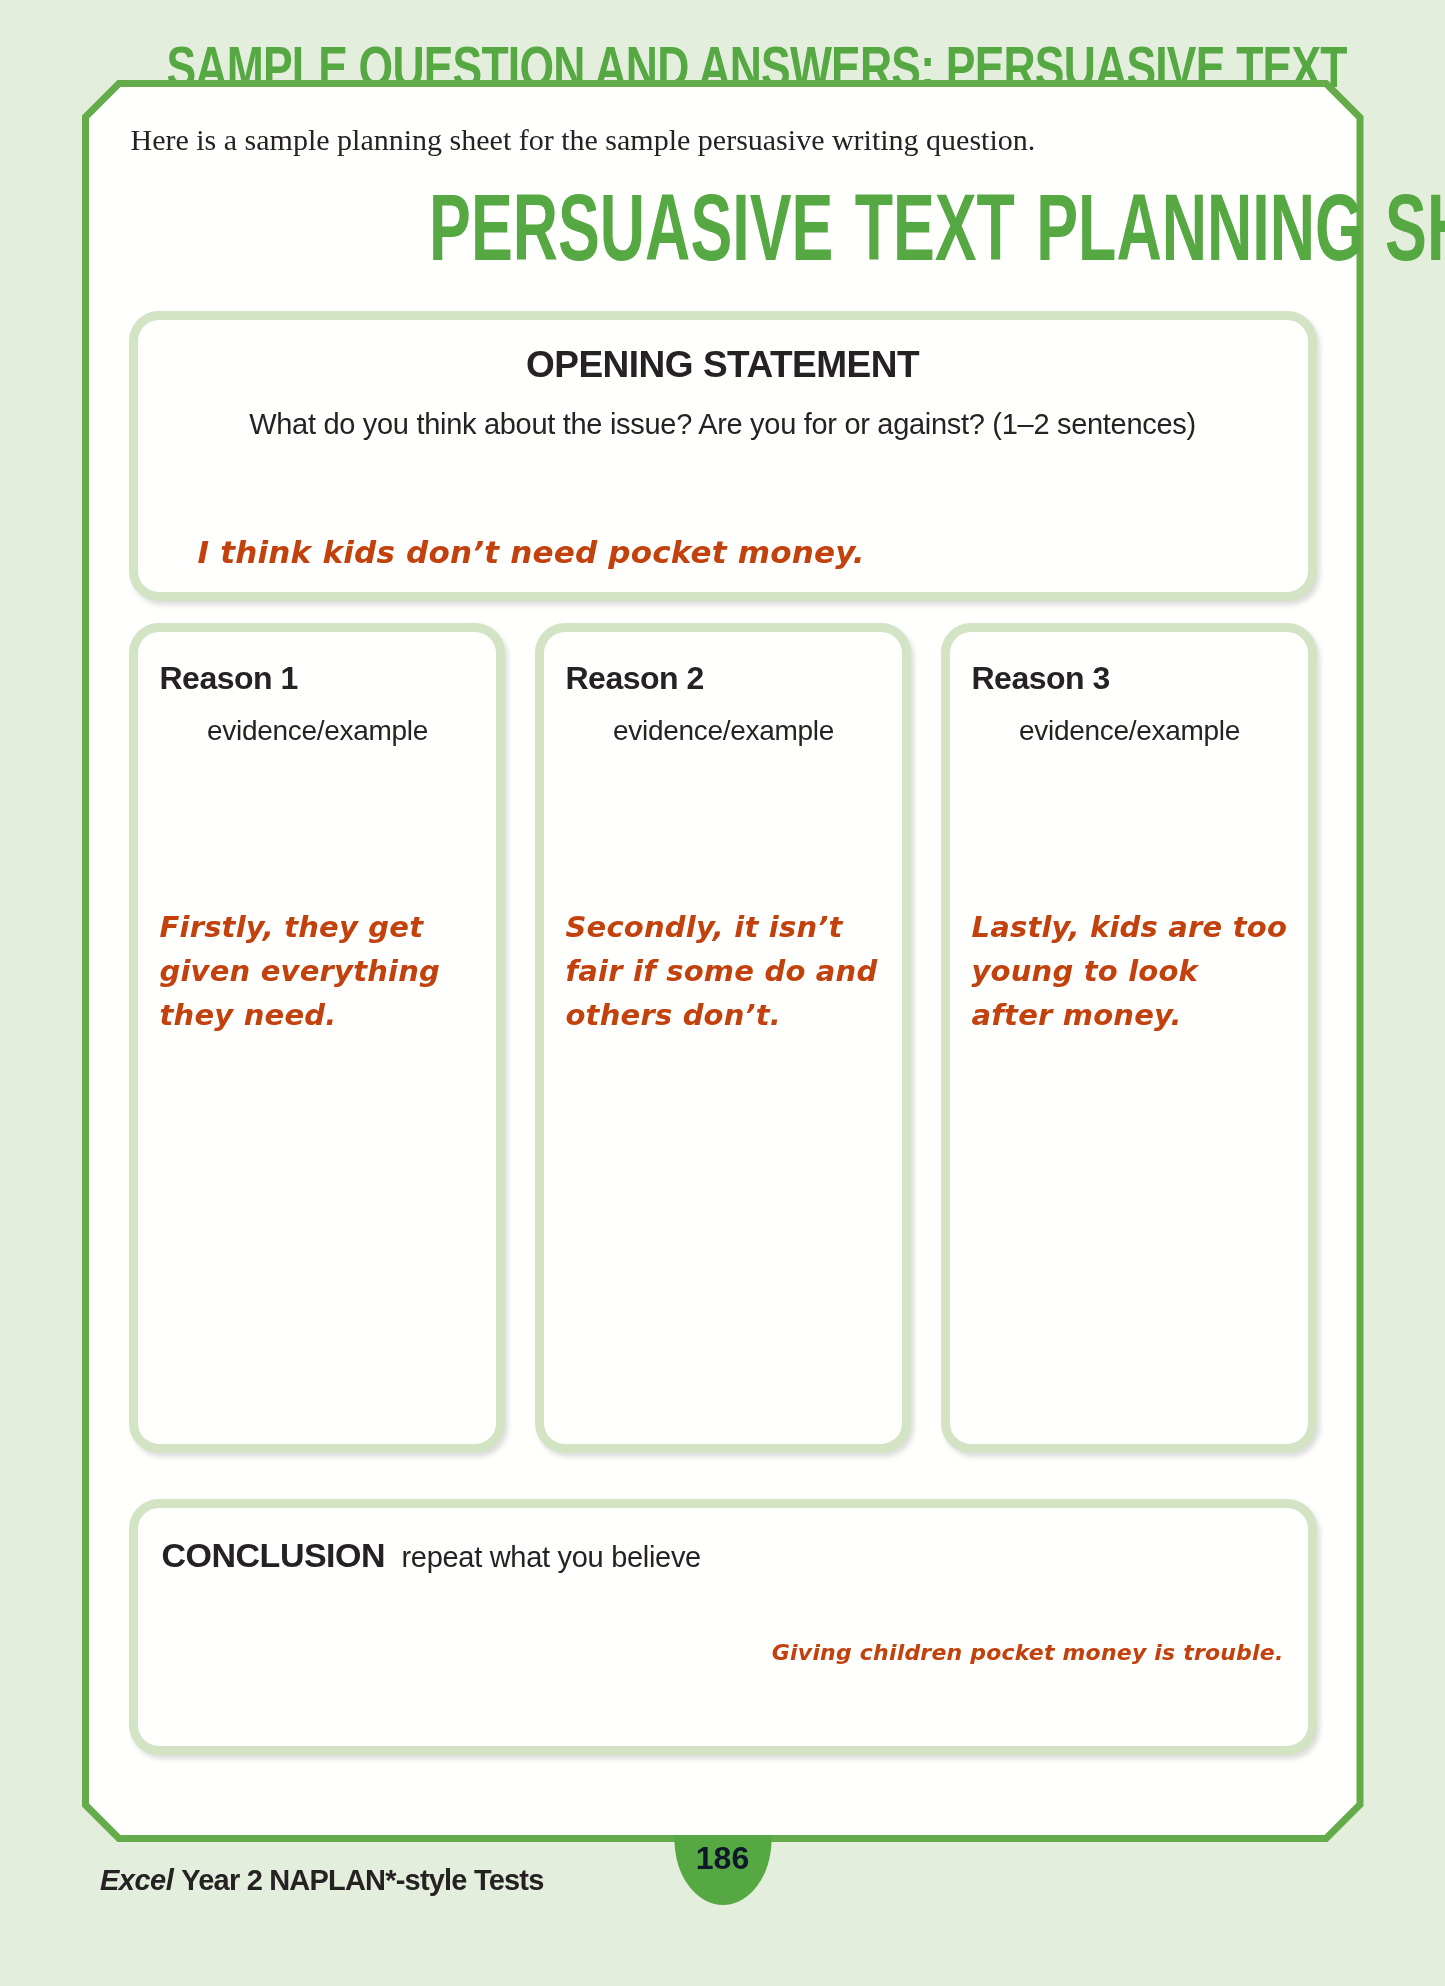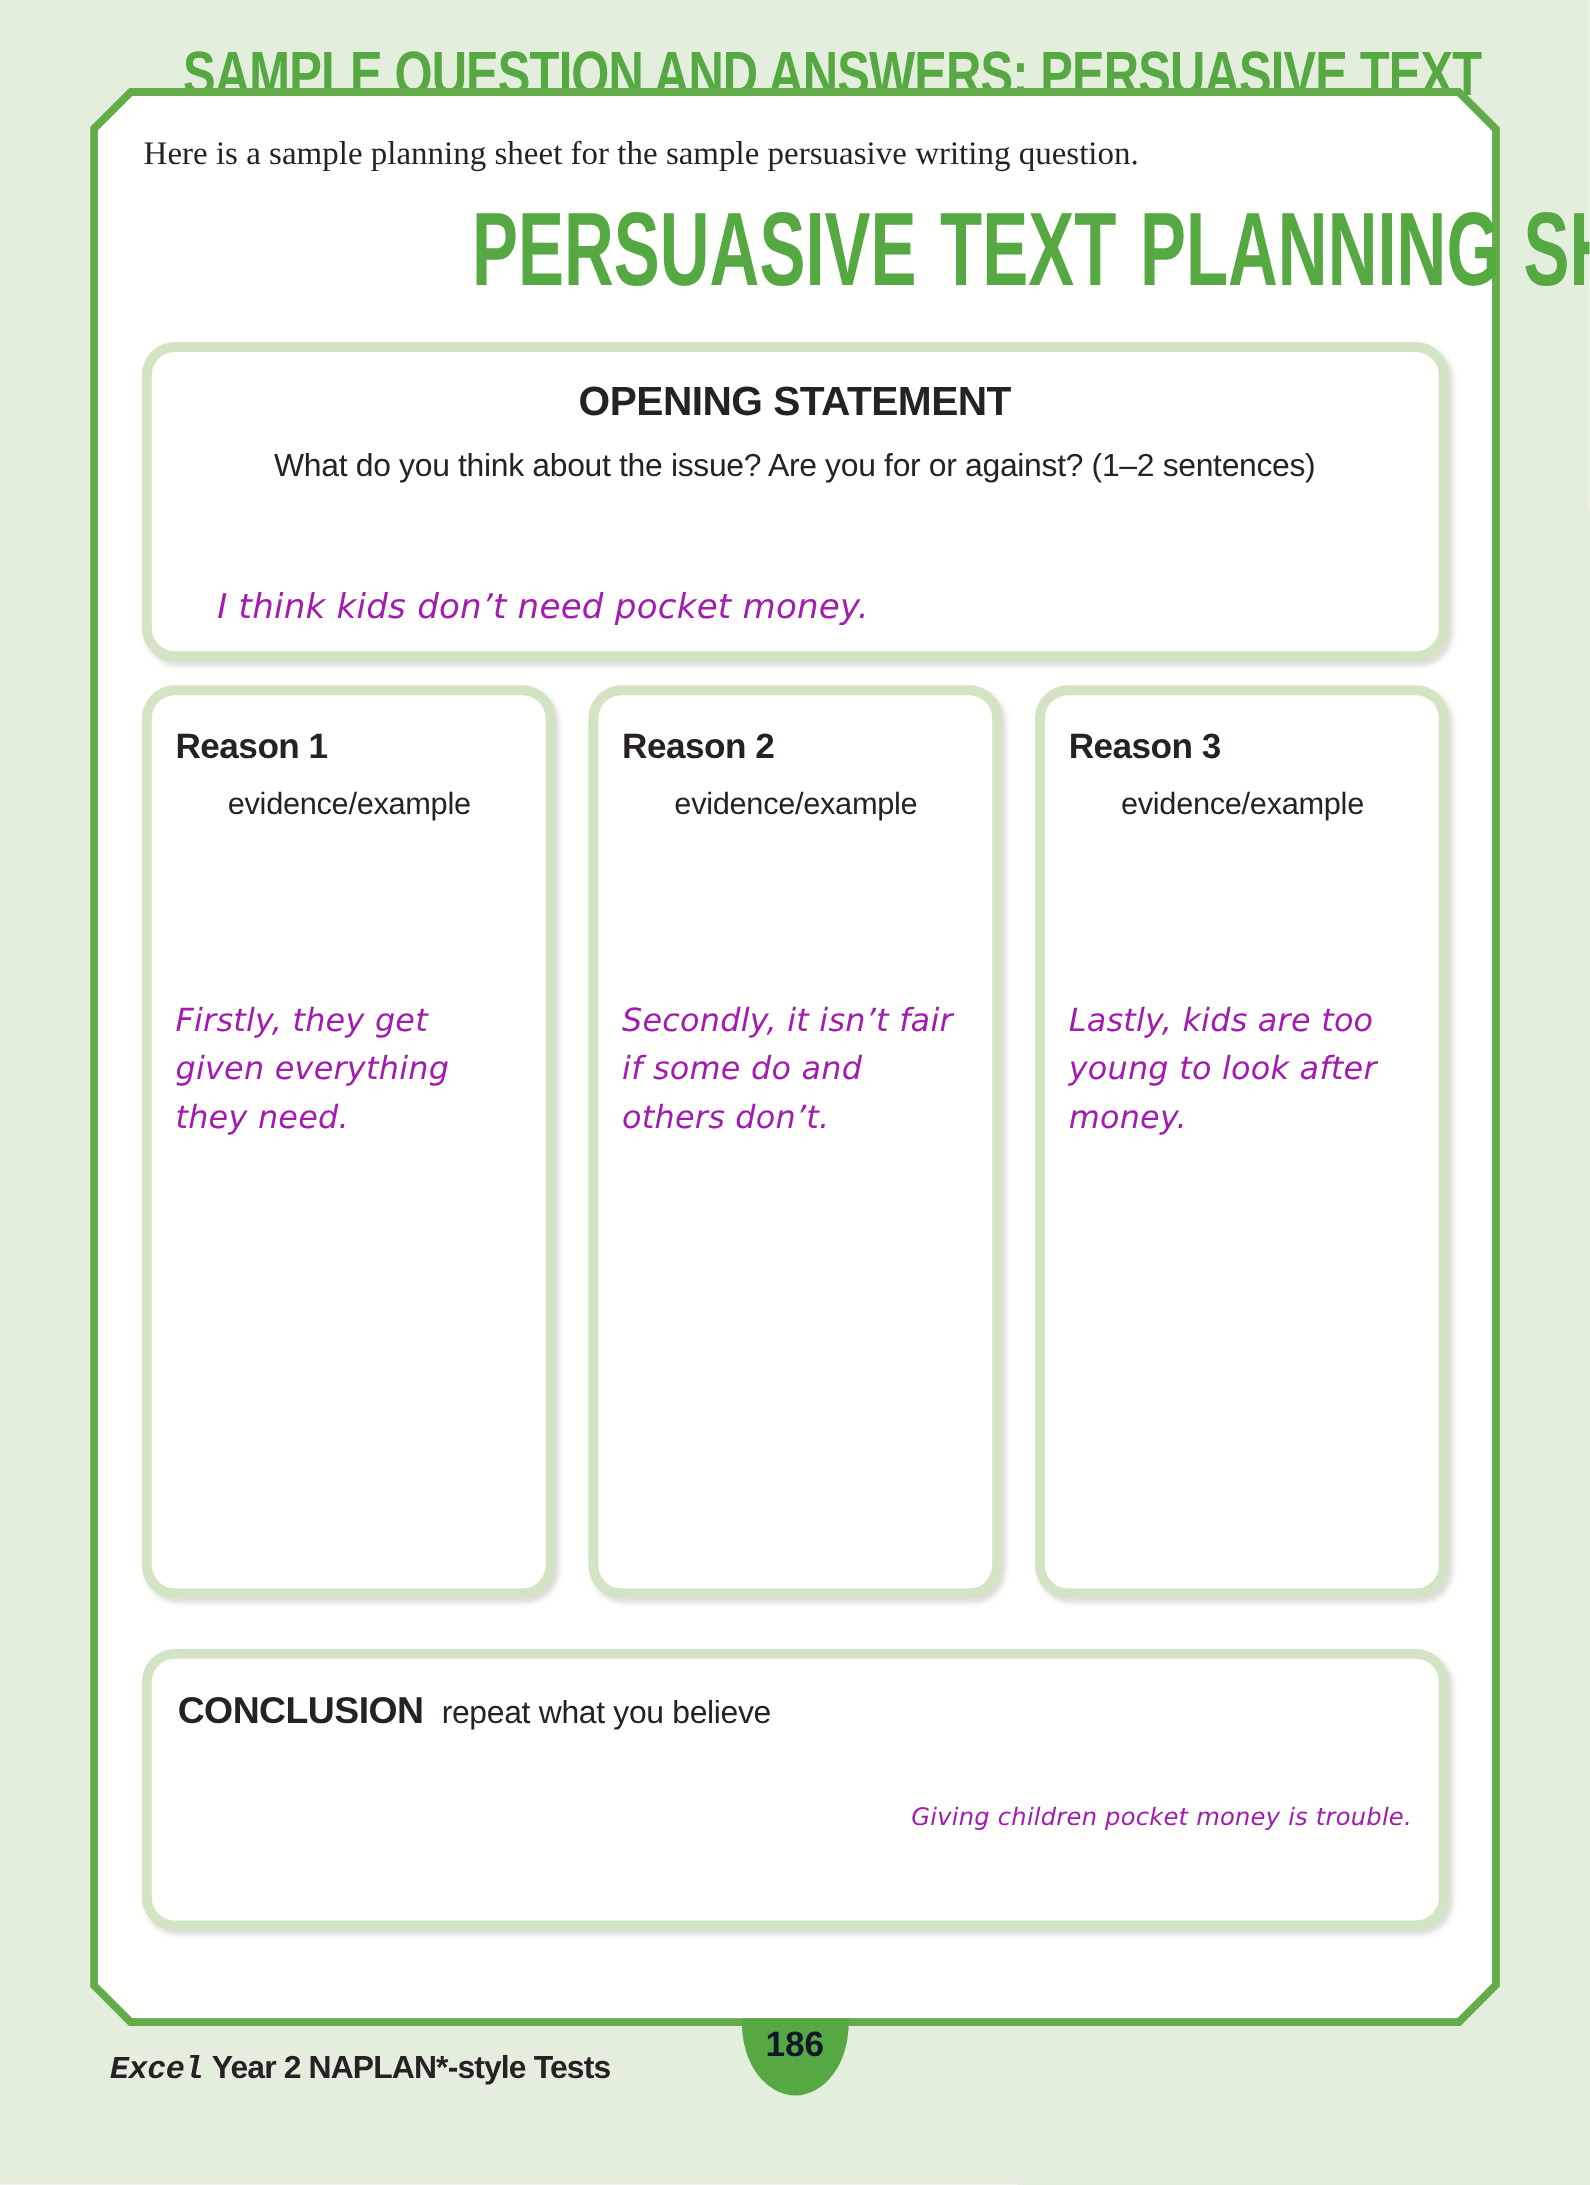--- a/index.html
+++ b/index.html
@@ -106,22 +106,23 @@
     margin-top:22px;
     letter-spacing:-0.3px;
   }
   
   .handwriting{
     font-family:"DejaVu Sans", sans-serif;
     font-style:italic;
     font-size:29px;
     letter-spacing:0.2px;
     line-height:1.5;
-    color:#a21caf;
+    color:#c2410c;
     text-align:left;
+    font-weight:bold;
   }
   .opening-answer{
     margin-top:88px;
     padding-left:4px;
     font-size:31px;
   }
   
   .arguments-label{
     margin:46px 0 0 6px;
     font-size:29px;
@@ -185,21 +186,21 @@
     color:#0f172a;
     font-weight:bold;
     font-size:32px;
     padding-top:5px;
   }
   .footer-row{
     margin:22px 0 0 100px;
     font-size:29px;
   }
   .footer-row .excel{
-    font-family:Liberation Mono, monospace;
+    font-family:Liberation Sans, sans-serif;
     font-weight:bold;
     font-style:italic;
     letter-spacing:-0.5px;
   }
   .footer-row .rest{
     font-weight:bold;
     letter-spacing:-0.8px;
     margin-left:8px;
   }
 </style>

